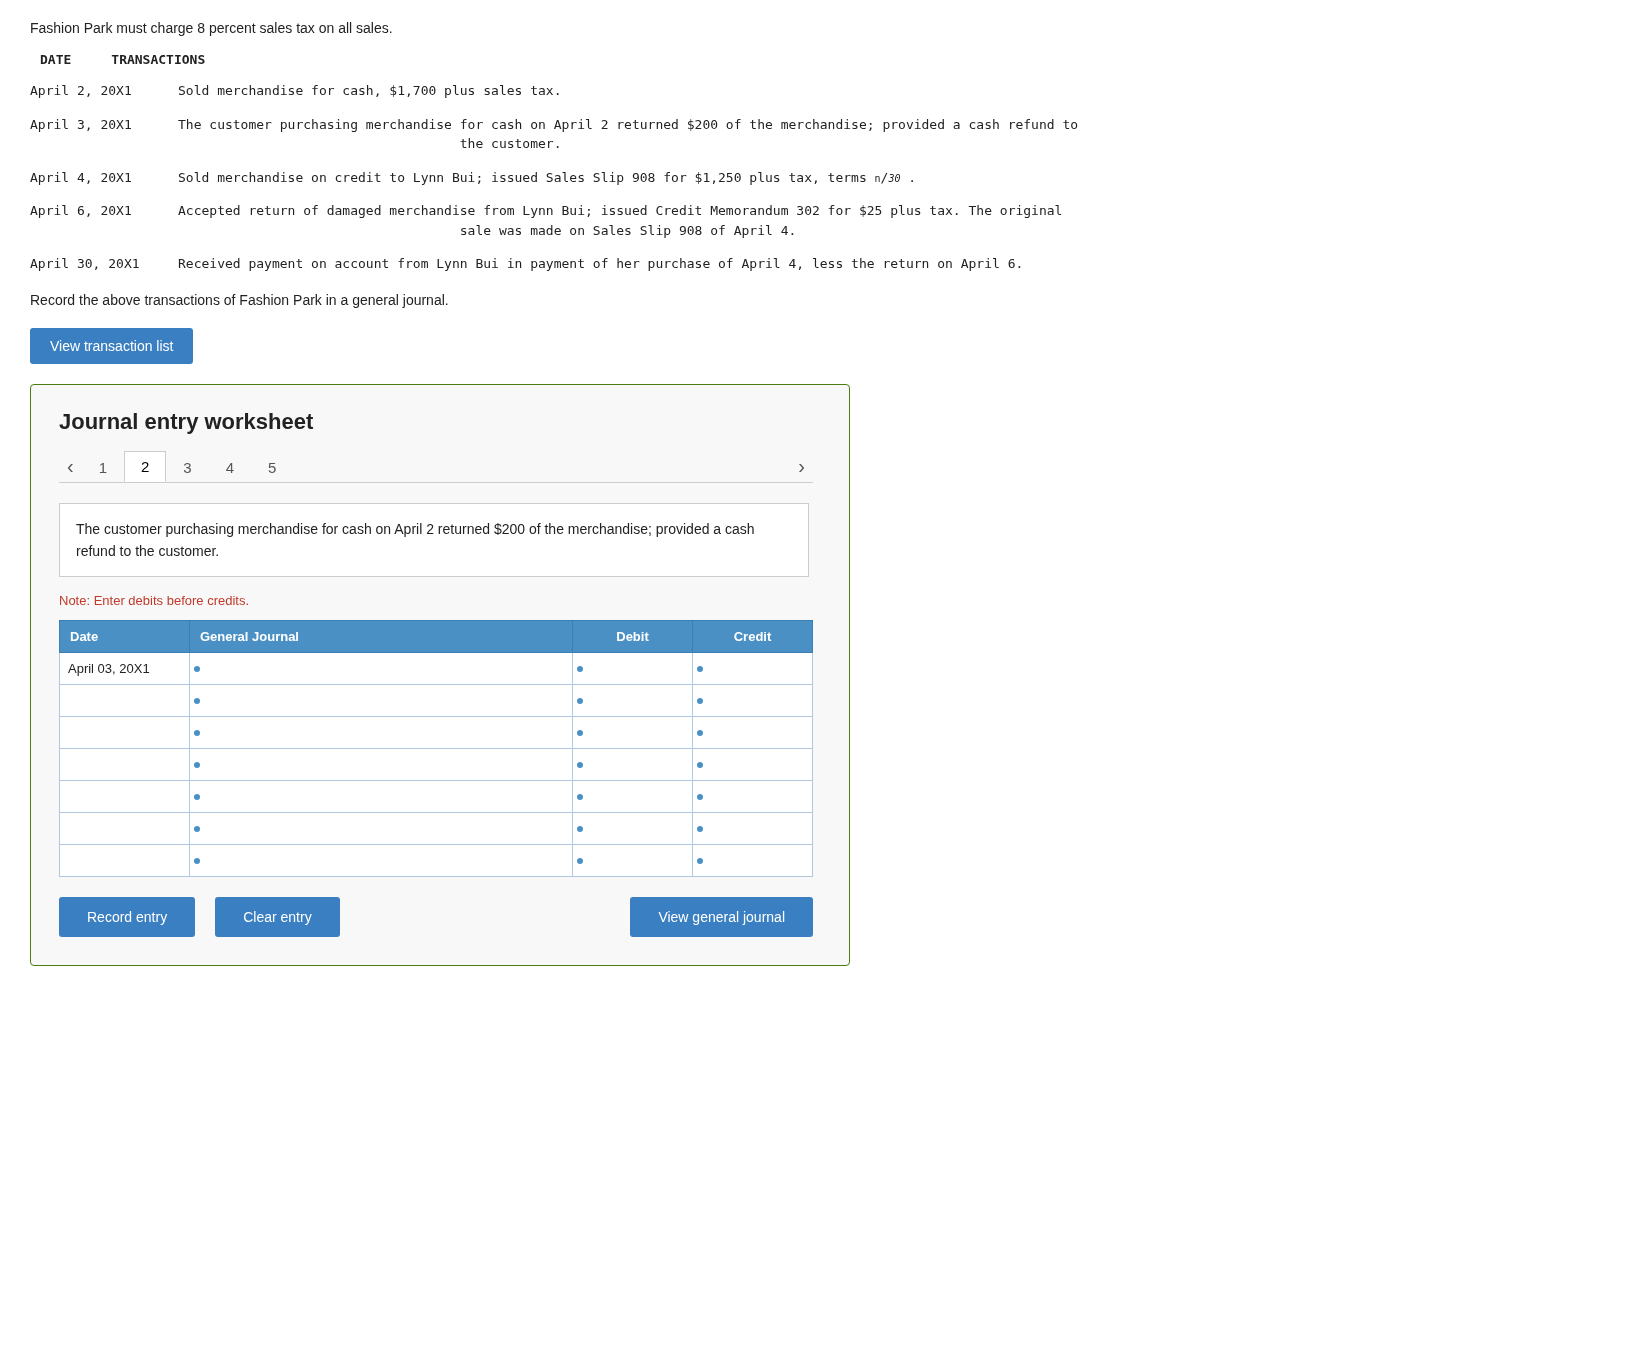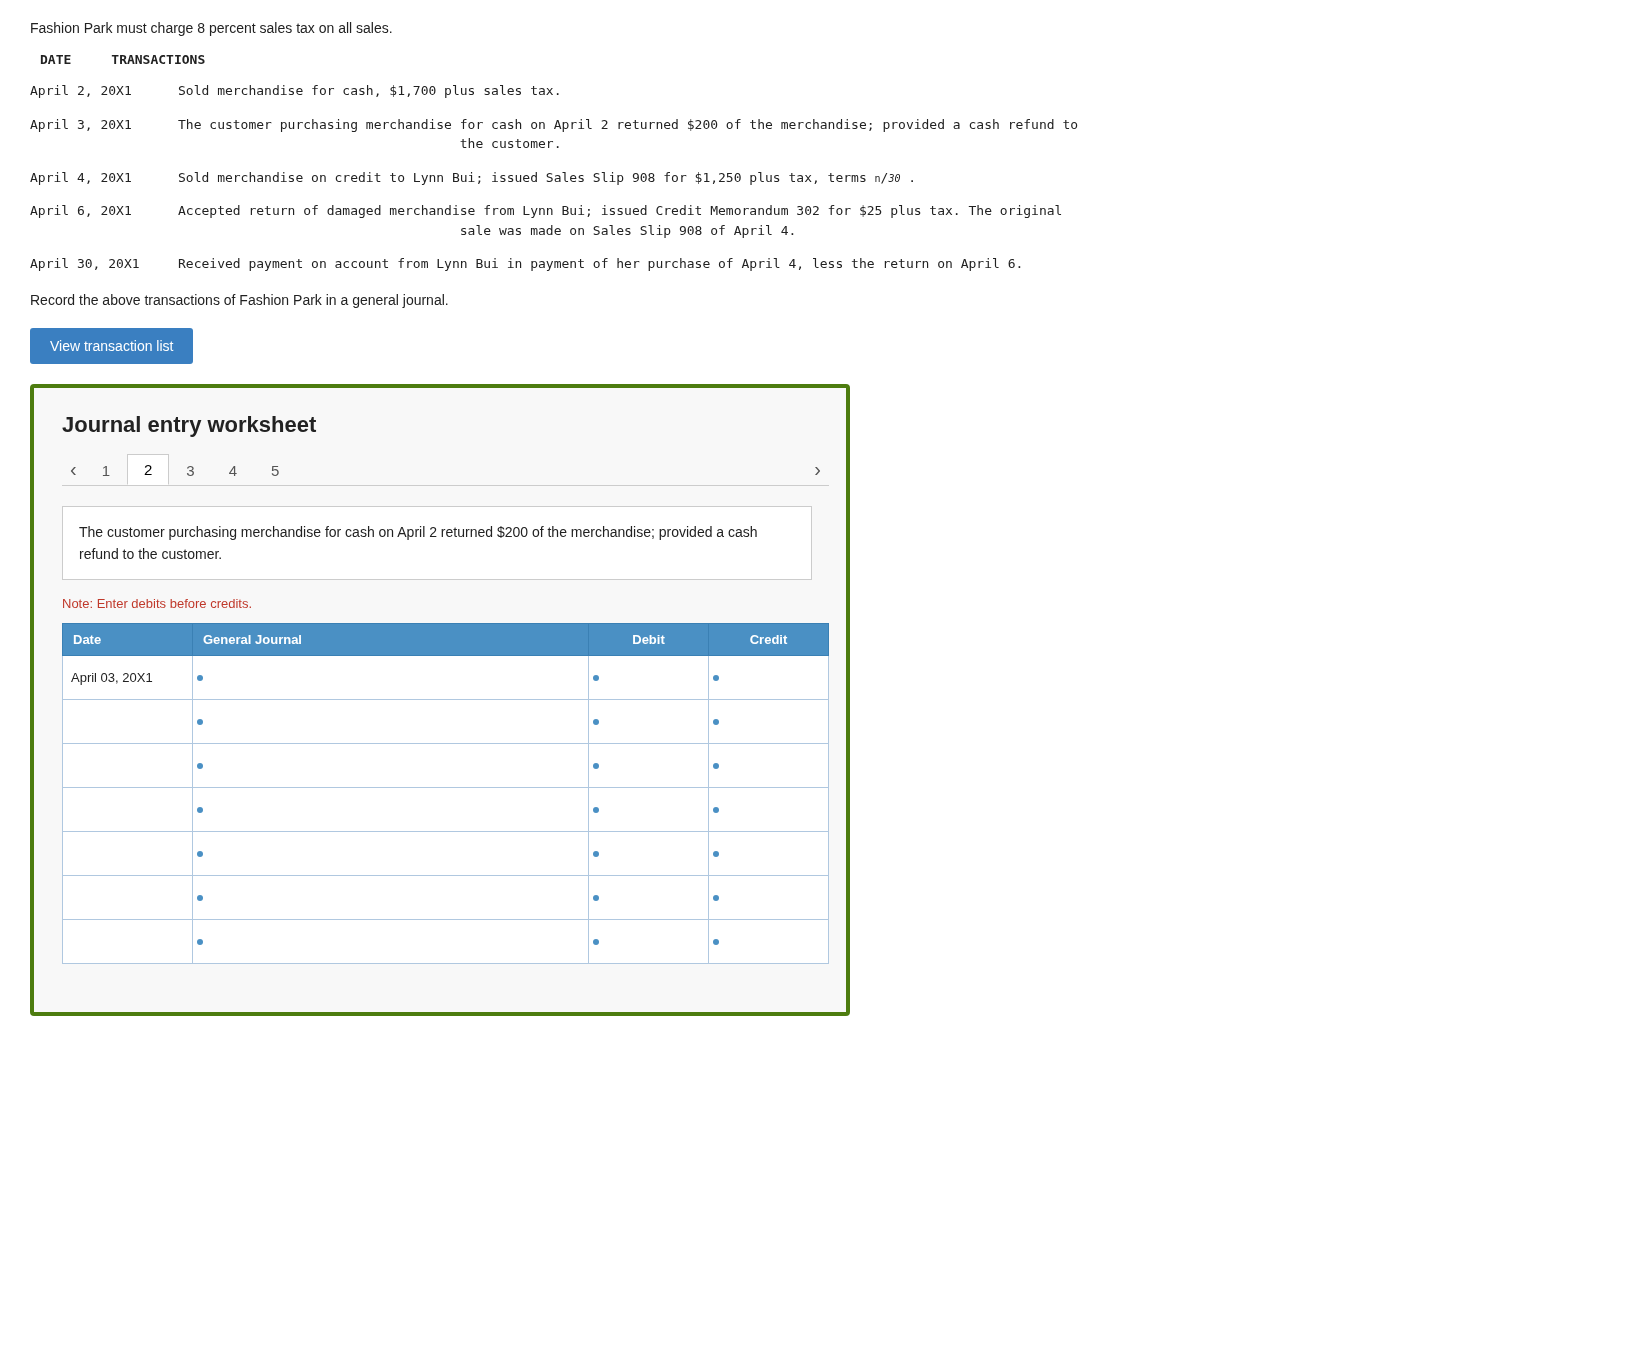--- a/index.html
+++ b/index.html
@@ -63,23 +63,23 @@
       border: none;
       padding: 10px 20px;
       font-size: 14px;
       cursor: pointer;
       border-radius: 3px;
       margin-bottom: 20px;
       font-weight: 500;
     }
 
     .worksheet-container {
-      border: 4px solid #4d7c0f;
+      border: 1px solid #4d7c0f;
       border-radius: 4px;
-      padding: 24px 17px 28px 28px;
+      padding: 24px 36px 28px 28px;
       background: #f8f8f8;
       max-width: 820px;
     }
 
     .worksheet-title {
       font-size: 22px;
       font-weight: bold;
       margin-bottom: 16px;
     }
 
@@ -154,21 +154,21 @@
     .journal-table th.debit-col,
     .journal-table th.credit-col {
       text-align: center;
       width: 120px;
       margin-top: 18px;
     }
 
     .journal-table td {
       border: 1px solid #b0c8e0;
       padding: 0;
-      height: 44px;
+      height: 32px;
     }
 
     .journal-table td input {
       width: 100%;
       height: 100%;
       border: none;
       padding: 4px 8px;
       font-size: 13px;
       background: transparent;
       outline: none;
@@ -350,16 +350,21 @@
       </tr>
       <tr>
         <td class="date-cell"></td>
         <td class="entry-cell"><input type="text" style=""></td>
         <td class="debit-cell"><input type="text" style=""></td>
         <td class="credit-cell"><input type="text" style=""></td>
       </tr>
     </tbody>
   </table>
 
+  <div class="button-row">
+    <button class="btn-action">Record entry</button>
+    <button class="btn-action">Clear entry</button>
+    <button class="btn-action" style="margin-left:auto;">View general journal</button>
+  </div>
 </div>
 
 
 
 
 </body></html>

